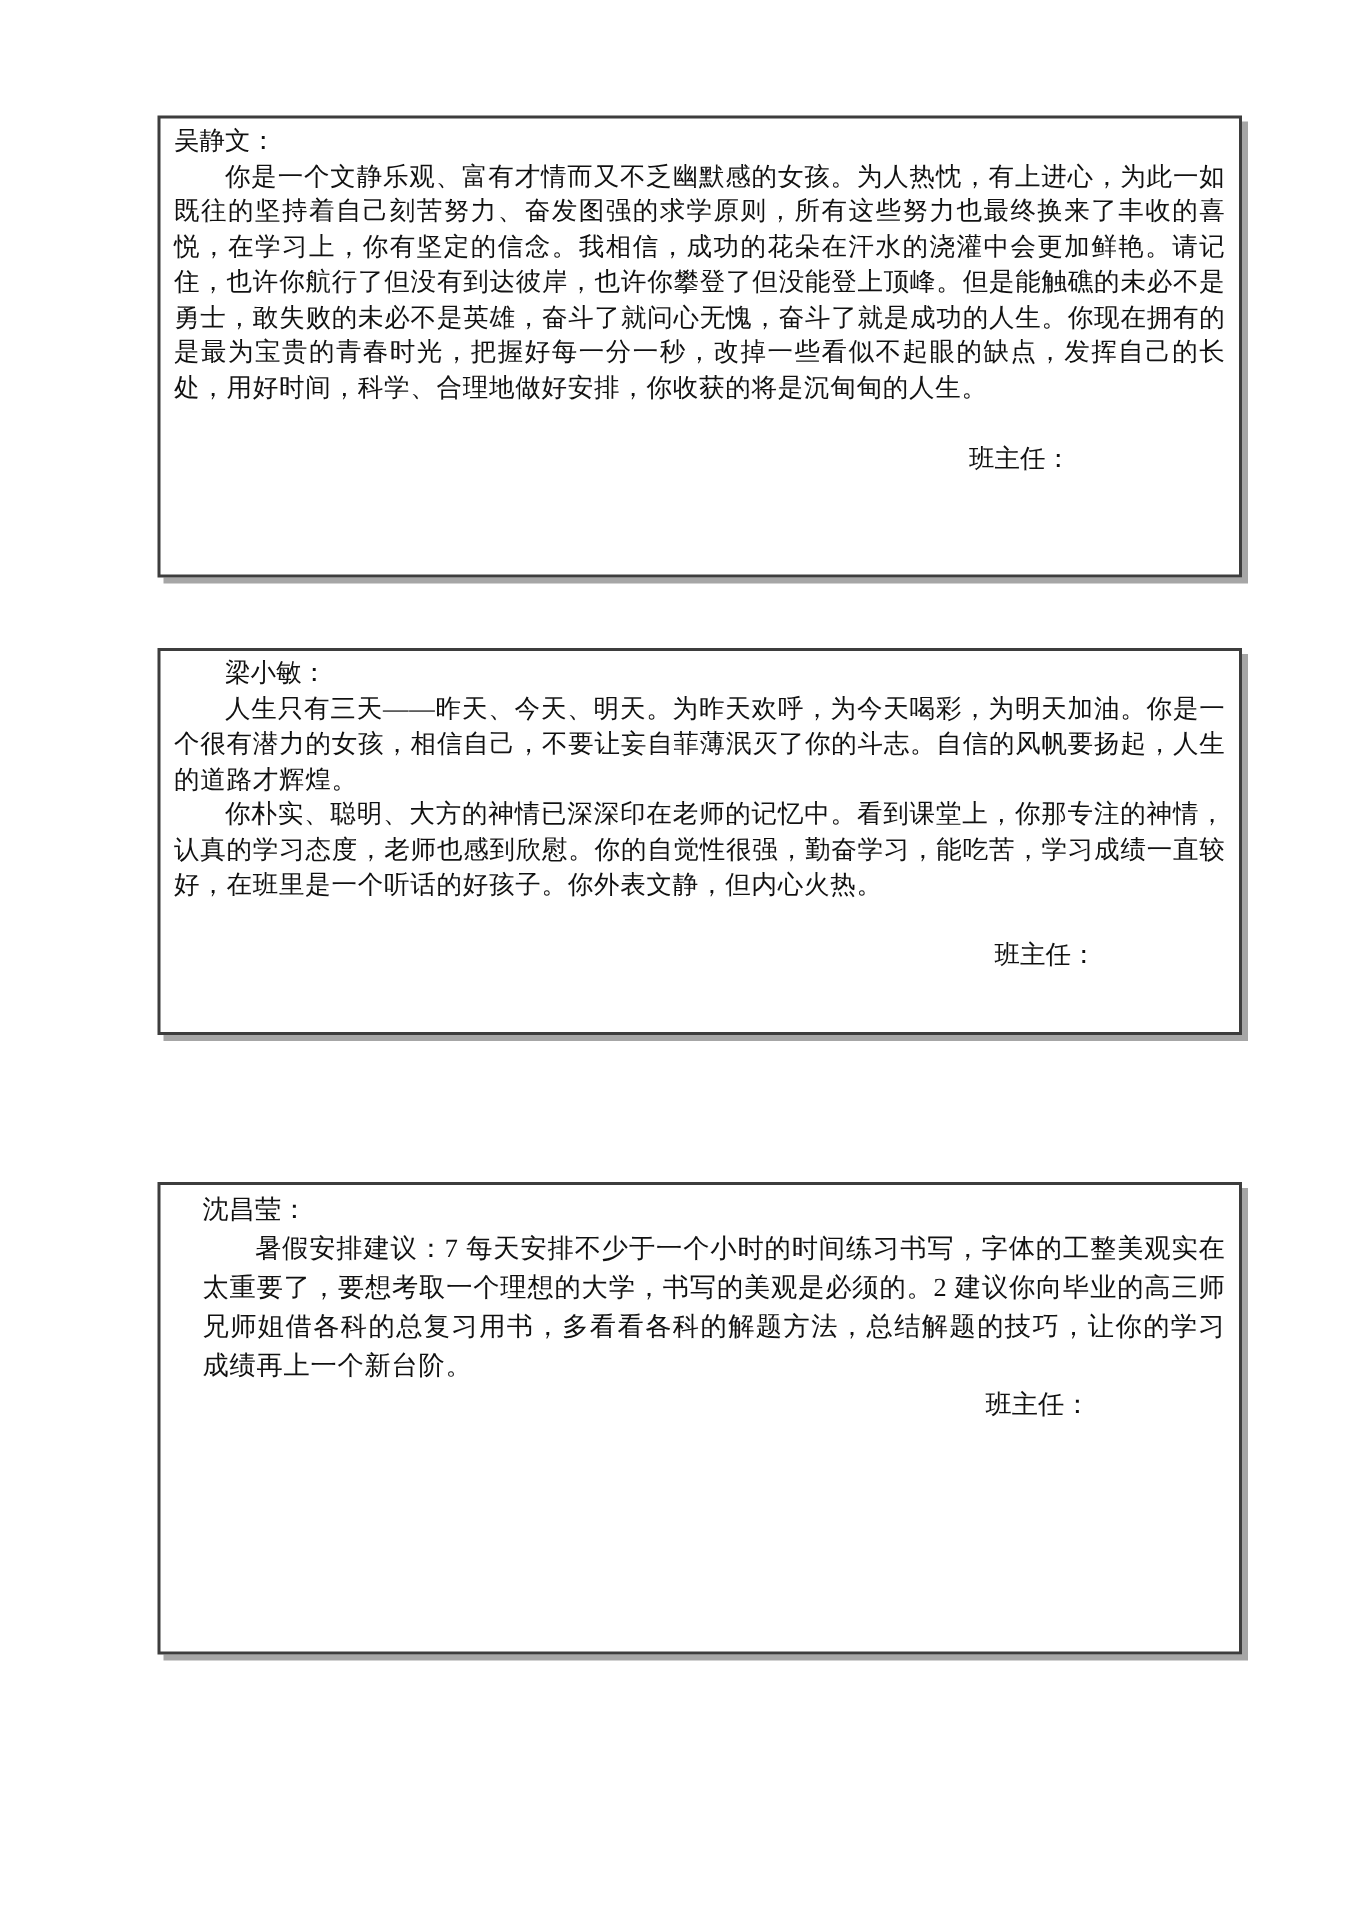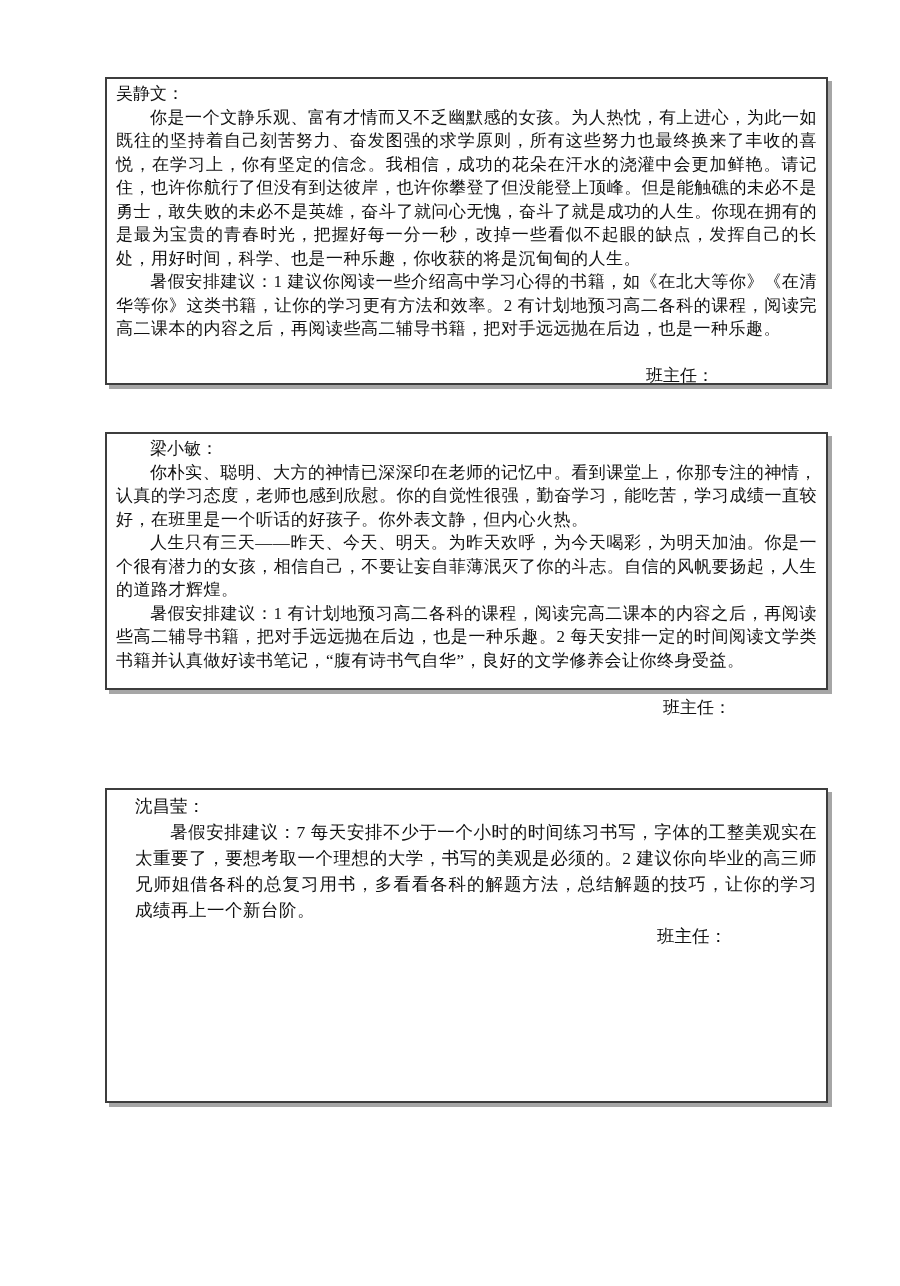--- a/index.html
+++ b/index.html
@@ -58,30 +58,28 @@
   .card-2 .signature { margin-top: 23.5px; margin-left: 547px; }
   .card-3 .signature { margin-top: 0;      margin-left: 522px; }
 </style>
 </head>
 <body>
 
 <div class="page">
 
   <div class="report-card card-1">
     <div class="student-name txt">吴静文：</div>
-    <p class="para txt">你是一个文静乐观、富有才情而又不乏幽默感的女孩。为人热忱，有上进心，为此一如既往的坚持着自己刻苦努力、奋发图强的求学原则，所有这些努力也最终换来了丰收的喜悦，在学习上，你有坚定的信念。我相信，成功的花朵在汗水的浇灌中会更加鲜艳。请记住，也许你航行了但没有到达彼岸，也许你攀登了但没能登上顶峰。但是能触礁的未必不是勇士，敢失败的未必不是英雄，奋斗了就问心无愧，奋斗了就是成功的人生。你现在拥有的是最为宝贵的青春时光，把握好每一分一秒，改掉一些看似不起眼的缺点，发挥自己的长处，用好时间，科学、也是一种乐趣，你收获的将是沉甸甸的人生。</p>
-    <p class="para txt">暑假安排建议：1 建议你阅读一些介绍高中学习心得的书籍，如《在北大等你》《在清华等你》这类书籍，让你的学习更有方法和效率。2 有计划地预习高二各科的课程，阅读完高二课本的内容之后，再阅读些高二辅导书籍，把对手远远抛在后边，也是一种乐趣。</p>
+    <p class="para txt">你是一个文静乐观、富有才情而又不乏幽默感的女孩。为人热忱，有上进心，为此一如既往的坚持着自己刻苦努力、奋发图强的求学原则，所有这些努力也最终换来了丰收的喜悦，在学习上，你有坚定的信念。我相信，成功的花朵在汗水的浇灌中会更加鲜艳。请记住，也许你航行了但没有到达彼岸，也许你攀登了但没能登上顶峰。但是能触礁的未必不是勇士，敢失败的未必不是英雄，奋斗了就问心无愧，奋斗了就是成功的人生。你现在拥有的是最为宝贵的青春时光，把握好每一分一秒，改掉一些看似不起眼的缺点，发挥自己的长处，用好时间，科学、合理地做好安排，你收获的将是沉甸甸的人生。</p>
     <div class="signature txt">班主任：</div>
   </div>
 
   <div class="report-card card-2">
     <div class="student-name indented txt">梁小敏：</div>
+    <p class="para txt">人生只有三天——昨天、今天、明天。为昨天欢呼，为今天喝彩，为明天加油。你是一个很有潜力的女孩，相信自己，不要让妄自菲薄泯灭了你的斗志。自信的风帆要扬起，人生的道路才辉煌。</p>
     <p class="para txt">你朴实、聪明、大方的神情已深深印在老师的记忆中。看到课堂上，你那专注的神情，认真的学习态度，老师也感到欣慰。你的自觉性很强，勤奋学习，能吃苦，学习成绩一直较好，在班里是一个听话的好孩子。你外表文静，但内心火热。</p>
-    <p class="para txt">人生只有三天——昨天、今天、明天。为昨天欢呼，为今天喝彩，为明天加油。你是一个很有潜力的女孩，相信自己，不要让妄自菲薄泯灭了你的斗志。自信的风帆要扬起，人生的道路才辉煌。</p>
-    <p class="para txt">暑假安排建议：1 有计划地预习高二各科的课程，阅读完高二课本的内容之后，再阅读些高二辅导书籍，把对手远远抛在后边，也是一种乐趣。2 每天安排一定的时间阅读文学类书籍并认真做好读书笔记，“腹有诗书气自华”，良好的文学修养会让你终身受益。</p>
     <div class="signature txt">班主任：</div>
   </div>
 
   <div class="report-card card-3">
     <div class="student-name txt">沈昌莹：</div>
     <p class="para txt">暑假安排建议：7 每天安排不少于一个小时的时间练习书写，字体的工整美观实在太重要了，要想考取一个理想的大学，书写的美观是必须的。2 建议你向毕业的高三师兄师姐借各科的总复习用书，多看看各科的解题方法，总结解题的技巧，让你的学习成绩再上一个新台阶。</p>
     <div class="signature txt">班主任：</div>
   </div>
 
 </div>

